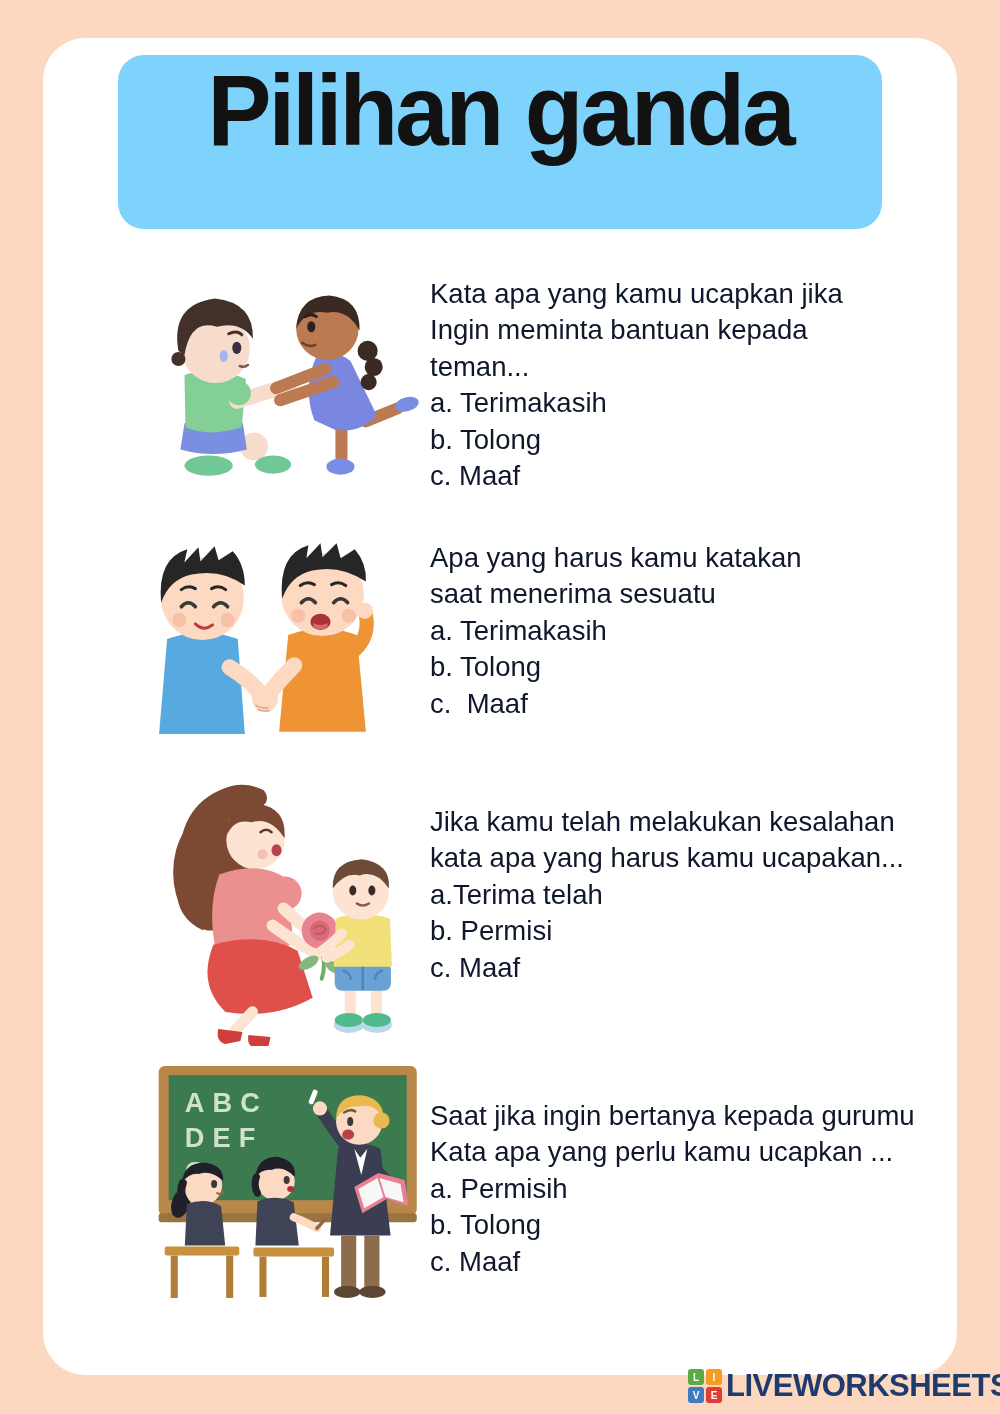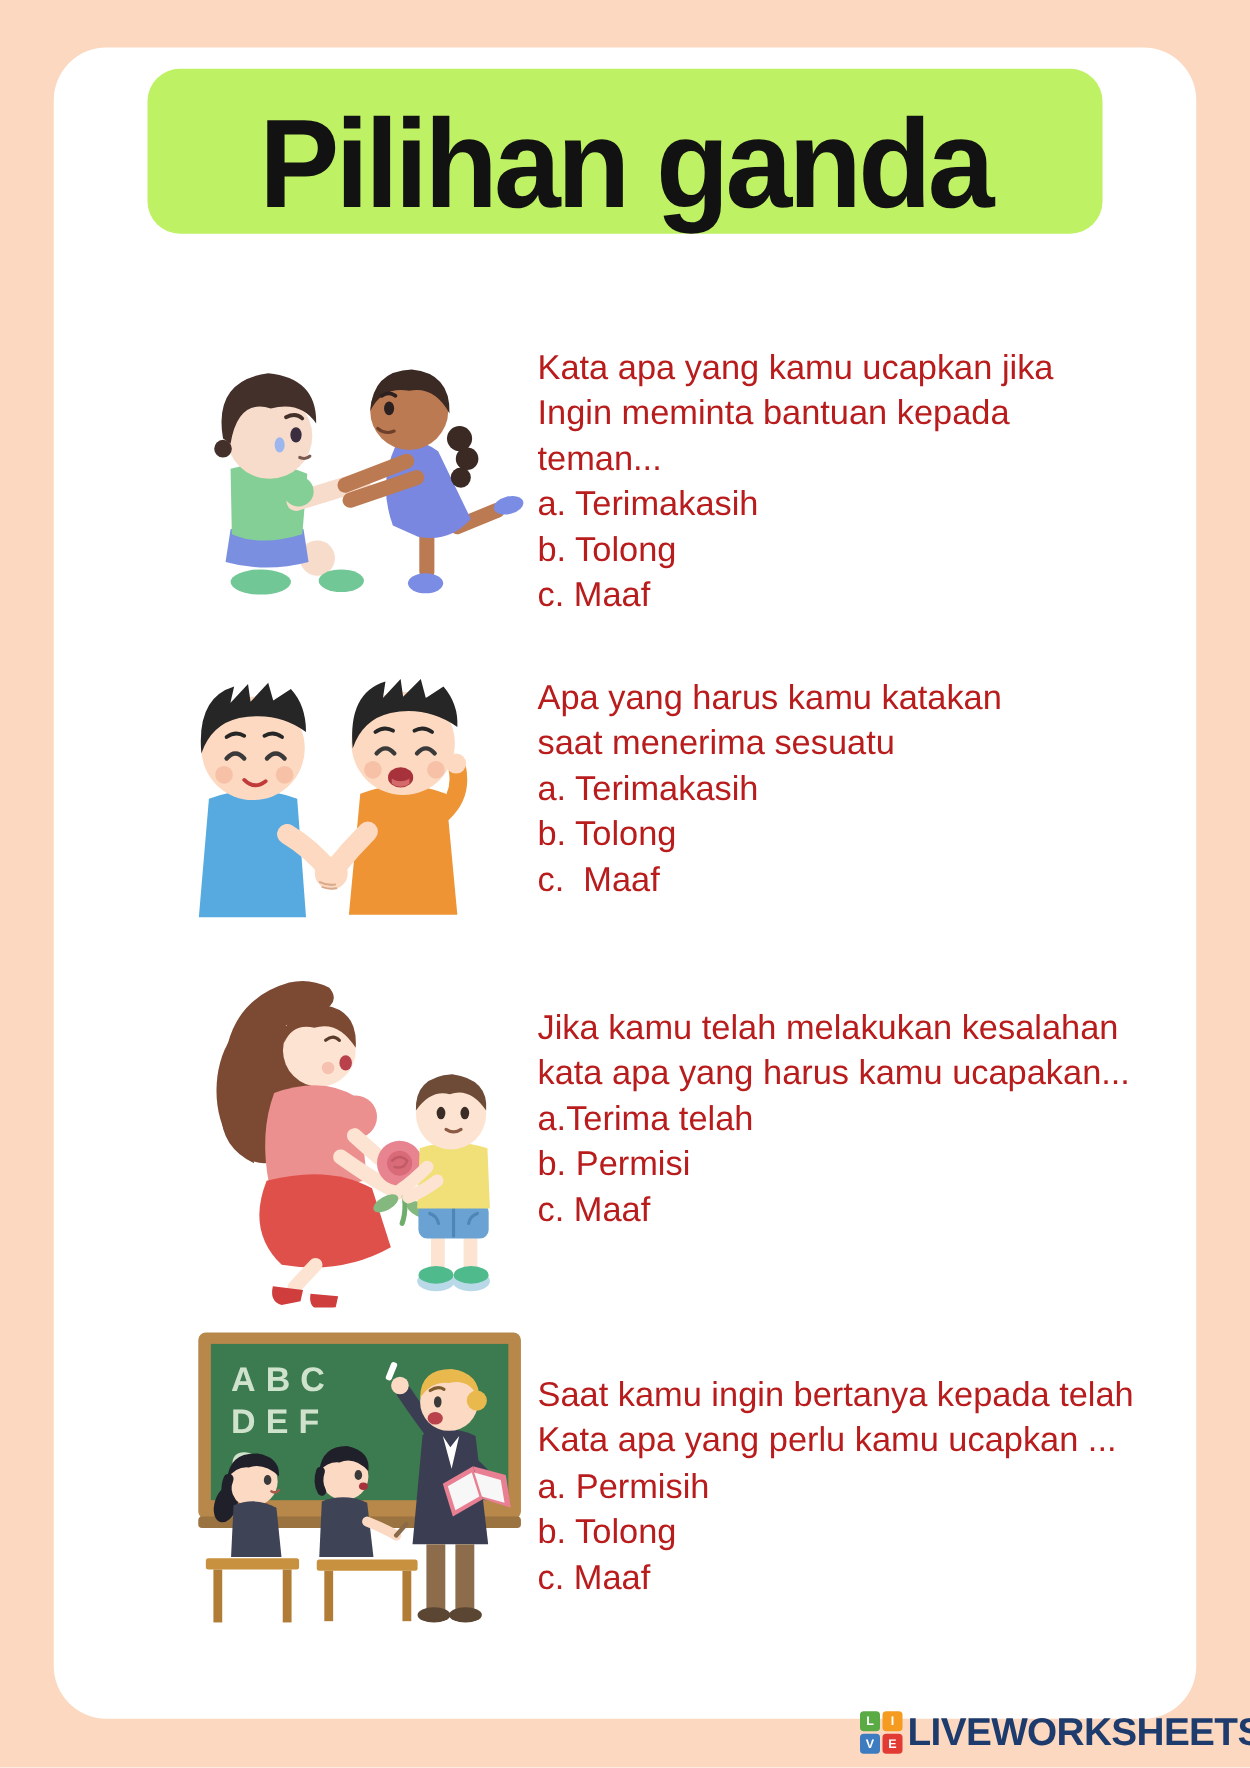--- a/index.html
+++ b/index.html
@@ -11,35 +11,35 @@
     color:#3b3b3b;
     overflow:hidden;
   }
   #card {
     position:absolute; left:43px; top:38px;
     width:914px; height:1337px;
     background:#ffffff; border-radius:42px;
   }
   #title-band {
     position:absolute; left:118px; top:55px;
-    width:764px; height:132px;
-    background:#bef264; border-radius:26px;
-    display:flex; align-items:flex-end; justify-content:center;
+    width:764px; height:174px;
+    background:#7dd3fc; border-radius:26px;
+    display:flex; align-items:flex-start; justify-content:center;
   }
   #title-band h1 {
     font-size:96px; font-weight:bold; letter-spacing:-3px;
     color:#121212; transform:scaleY(1.05);
     font-family:"Liberation Sans", sans-serif;
   }
   .illus { position:absolute; }
   .illus svg { width:100%; height:100%; display:block; }
   .qtext { position:absolute; left:430px; width:480px; }
   .qtext p {
     font-size:27.5px; line-height:36.4px; white-space:pre-wrap;
-    color:#b91c1c;
+    color:#0f172a;
   }
   #logo {
     position:absolute; left:688px; top:1366px; height:40px;
     display:flex; align-items:center; gap:3px; cursor:pointer;
   }
   #logo-grid {
     display:grid; grid-template-columns:16px 16px; grid-template-rows:16px 16px;
     gap:2px; margin-right:1px;
   }
   .tile {
@@ -274,21 +274,21 @@
       <path d="M150,140 Q168,133 186,141 L191,184 L148,184 Z" fill="#3e4356"></path>
       <path d="M186,156 Q201,162 209,167" stroke="#fcd9c2" stroke-width="8" stroke-linecap="round" fill="none"></path>
       <path d="M209,167 L217,158" stroke="#8a6a48" stroke-width="3.5" stroke-linecap="round"></path>
       <rect x="146" y="186" width="80" height="9" rx="2" fill="#c8913f"></rect>
       <rect x="152" y="195" width="7" height="40" fill="#b07c36"></rect>
       <rect x="214" y="195" width="7" height="40" fill="#b07c36"></rect>
     </g>
   </svg>
 </div>
 <div class="qtext" style="top:1098px; width:500px;">
-  <p>Saat kamu ingin bertanya kepada telah</p>
+  <p>Saat jika ingin bertanya kepada gurumu</p>
   <p>Kata apa yang perlu kamu ucapkan ...</p>
   <p>a. Permisih</p>
   <p>b. Tolong</p>
   <p>c. Maaf</p>
 </div>
 
 <div id="logo">
   <div id="logo-grid">
     <span class="tile tile-0">L</span>
     <span class="tile tile-1">I</span>

